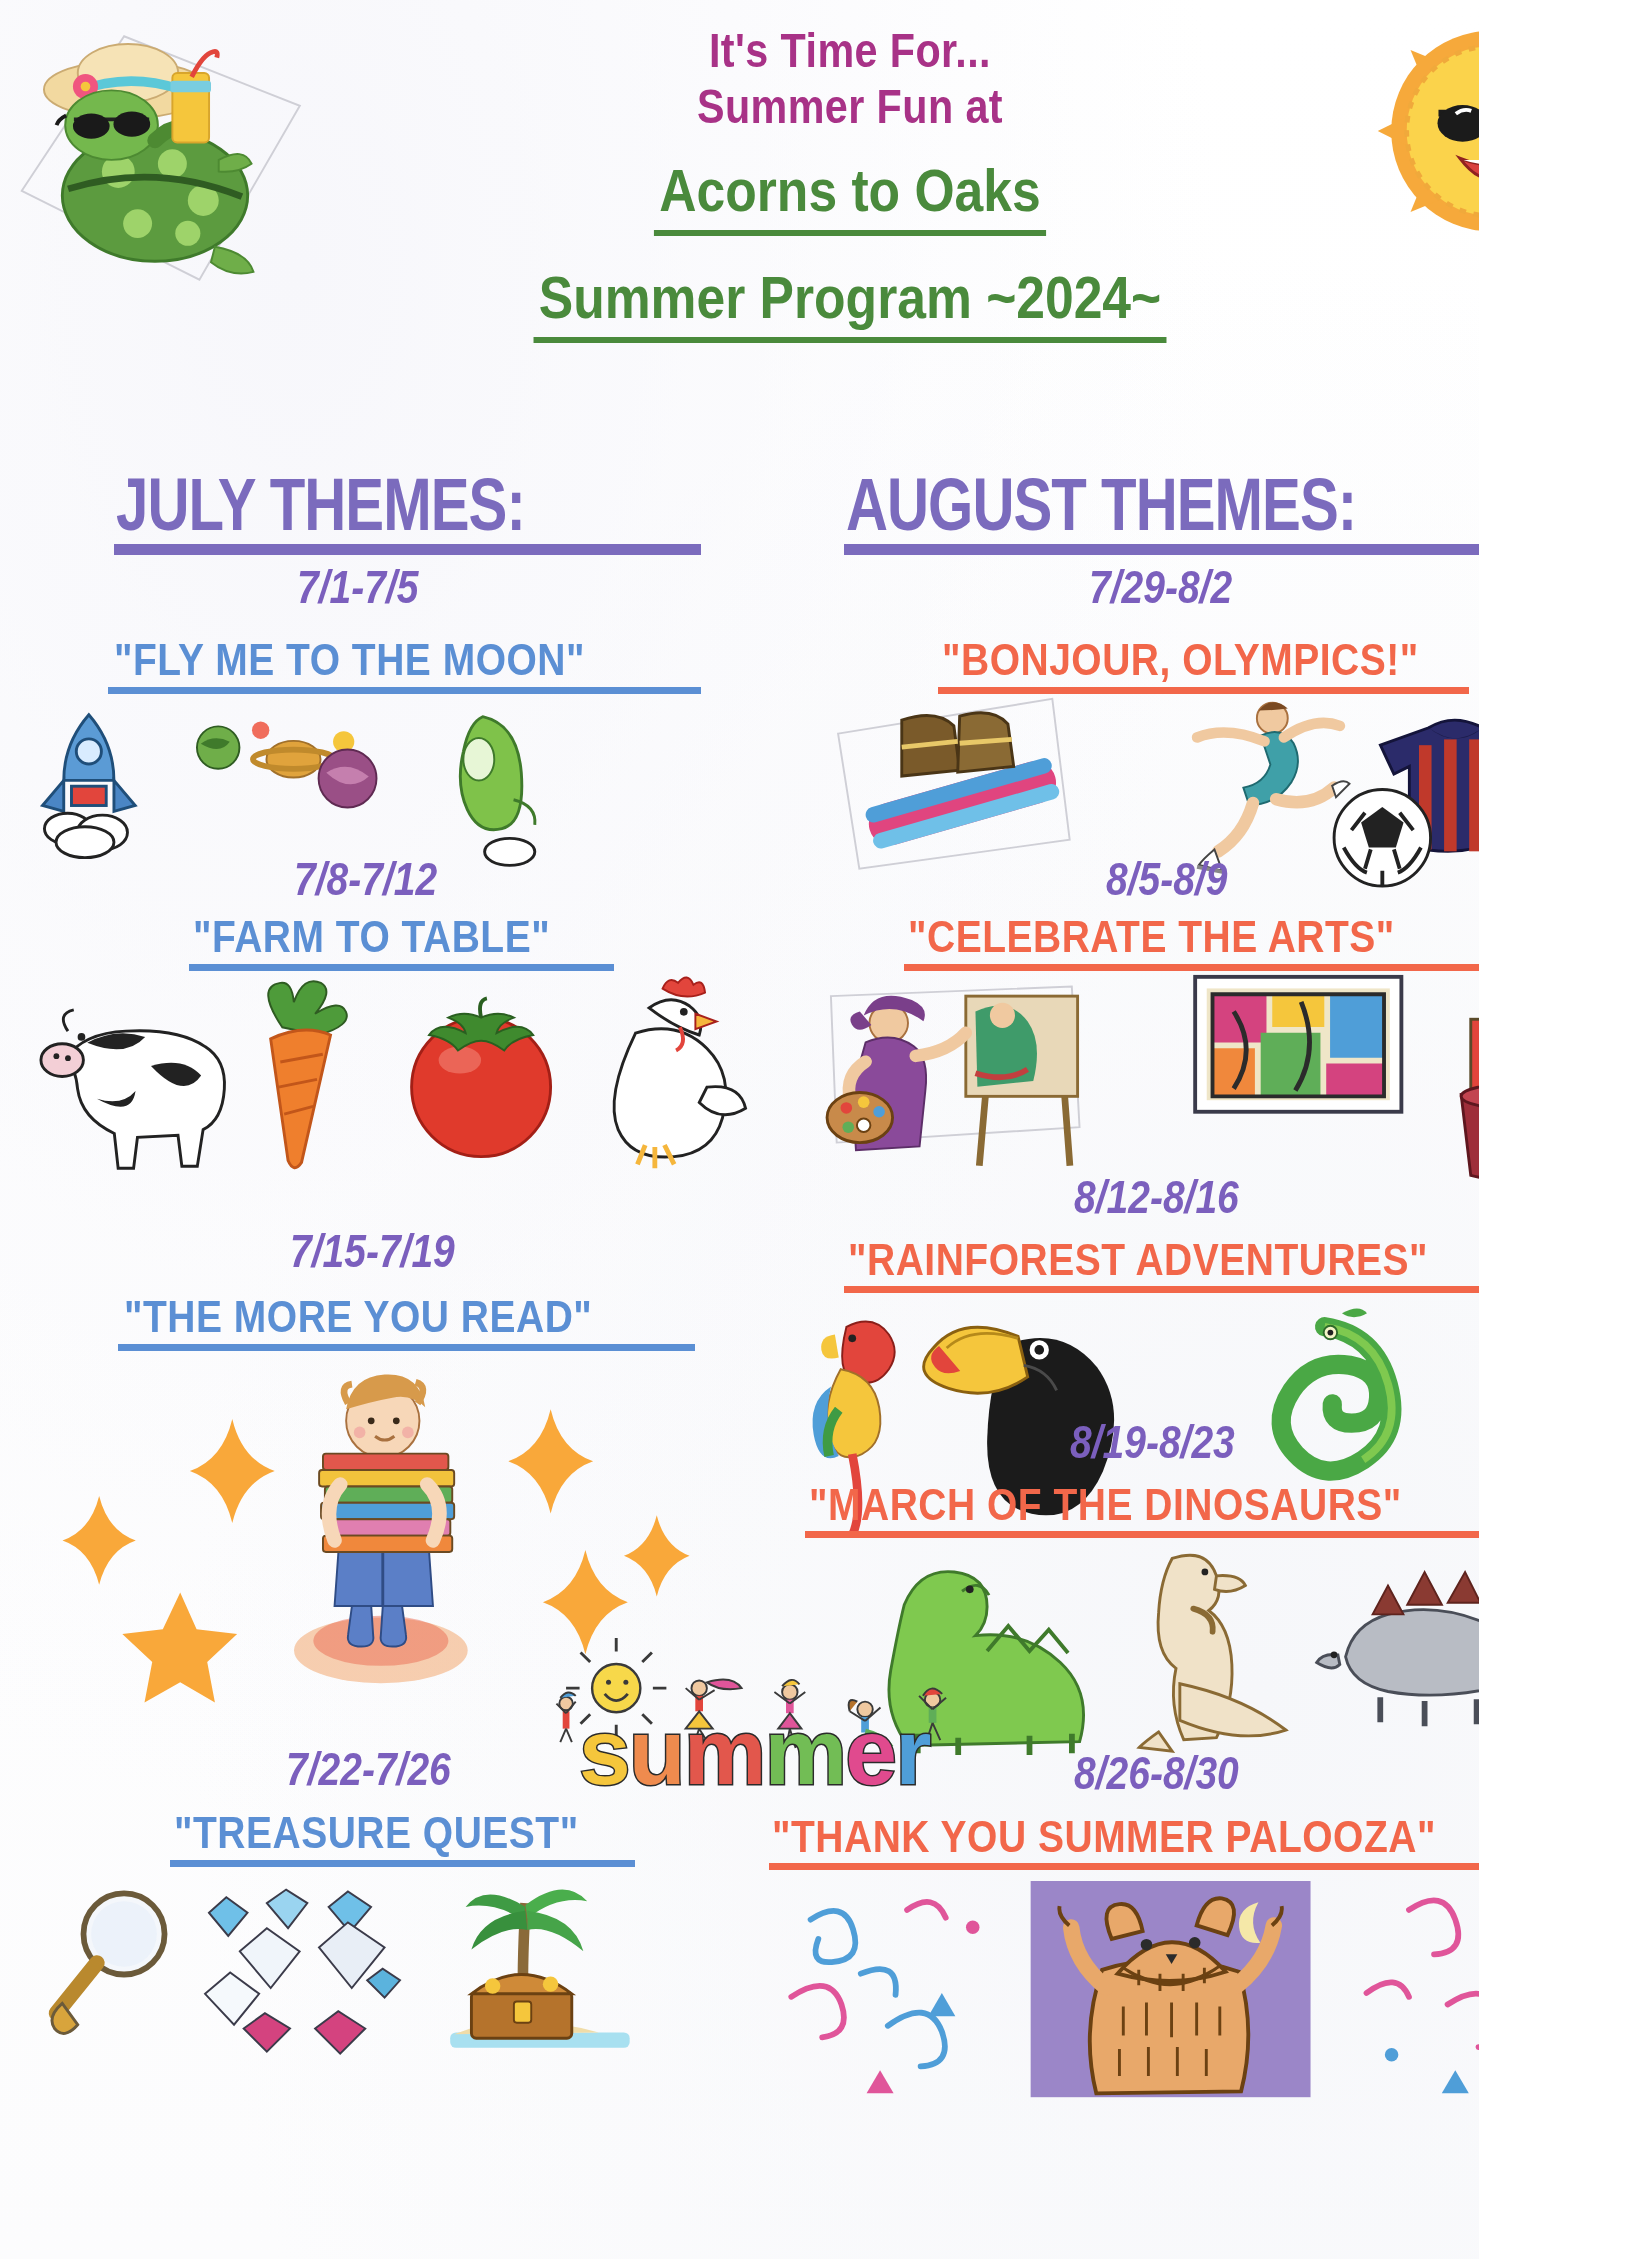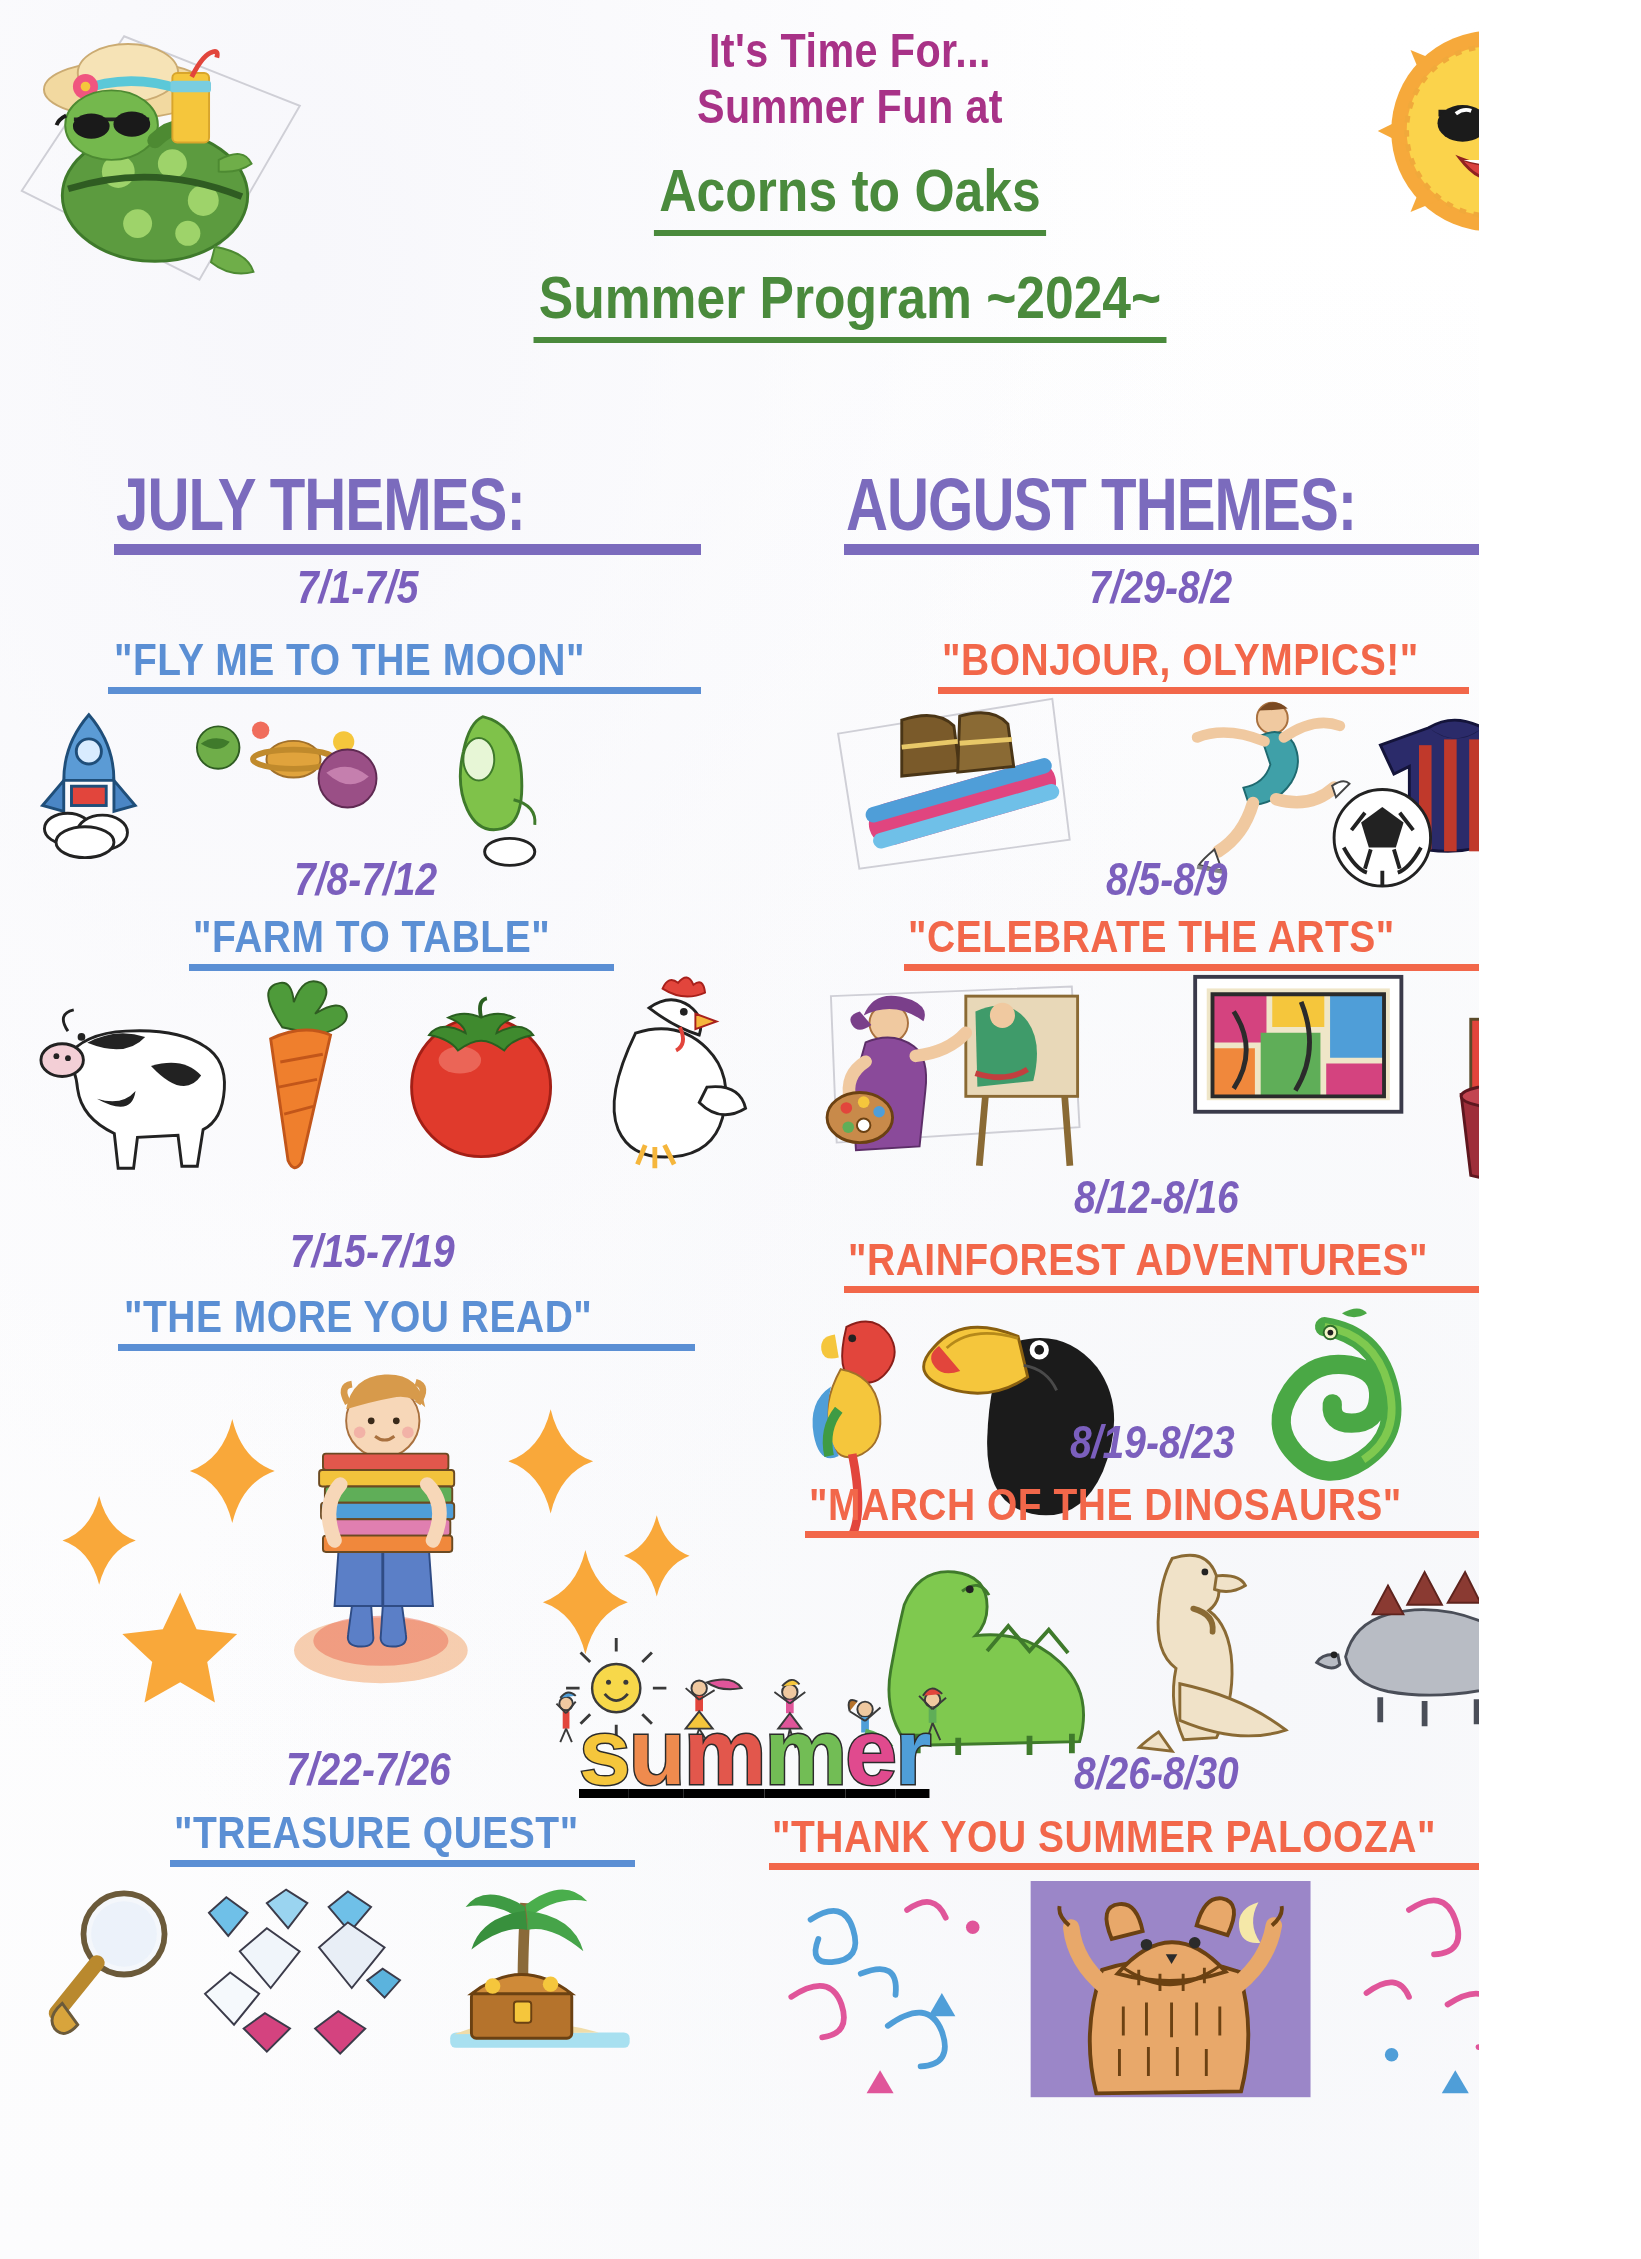--- a/index.html
+++ b/index.html
@@ -733,18 +733,18 @@
           <circle cx="14" cy="18" r="8" fill="#f0c9a0"></circle>
           <path d="M14 26 l0 16" stroke="#5fae58" stroke-width="8"></path>
           <path d="M14 28 l-14 -14 M14 28 l14 -12"></path>
           <path d="M14 42 l-6 18 M14 42 l8 18"></path>
           <path d="M4 14 q8 -14 20 -2" fill="#e2453c" stroke="#3a3a3a"></path>
         </g>
       </g>
     </svg>
   </div>
 
-  <div class="summer-word" style="left:579px; top:1699px;text-decoration:underline;">
+  <div class="summer-word" style="left:579px; top:1699px;">
     <span style="color:#f5c63c">s</span><span style="color:#ef8b4e">u</span><span style="color:#e2574c">m</span><span style="color:#72bd55">m</span><span style="color:#e04a8e">e</span><span style="color:#4f9ed8">r</span>
   </div>
 
 </div>
 
 
 </body></html>

